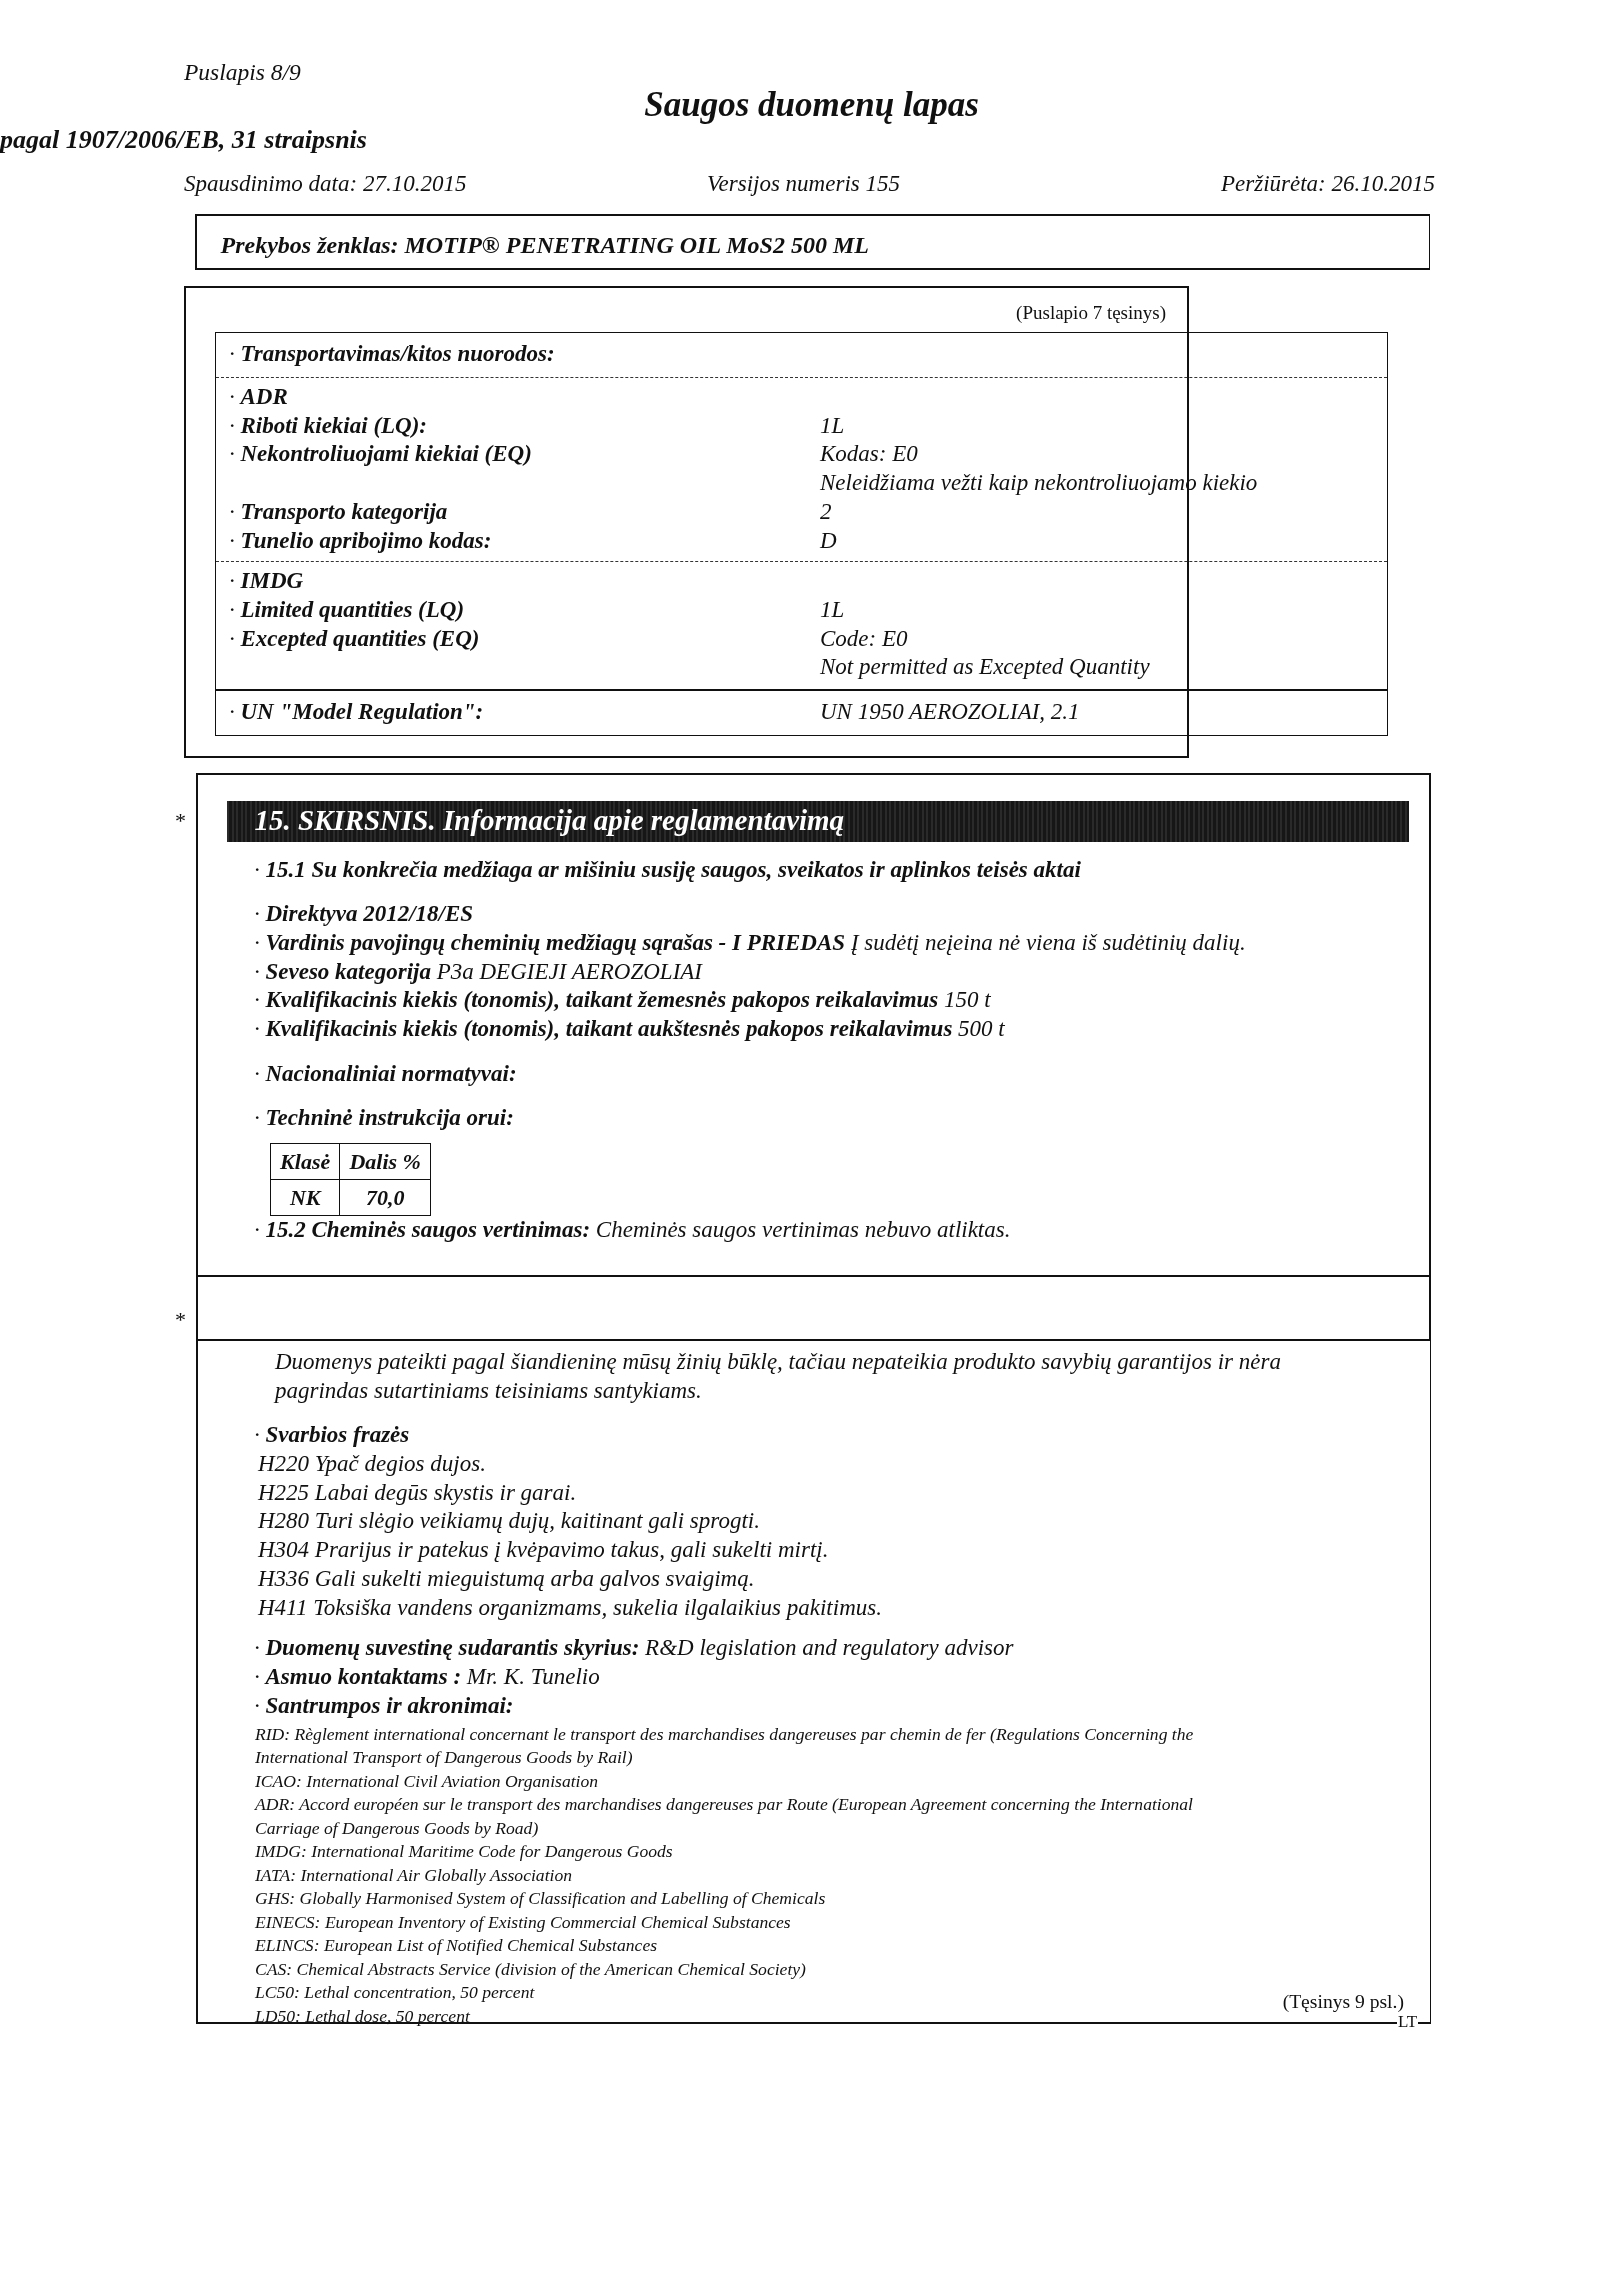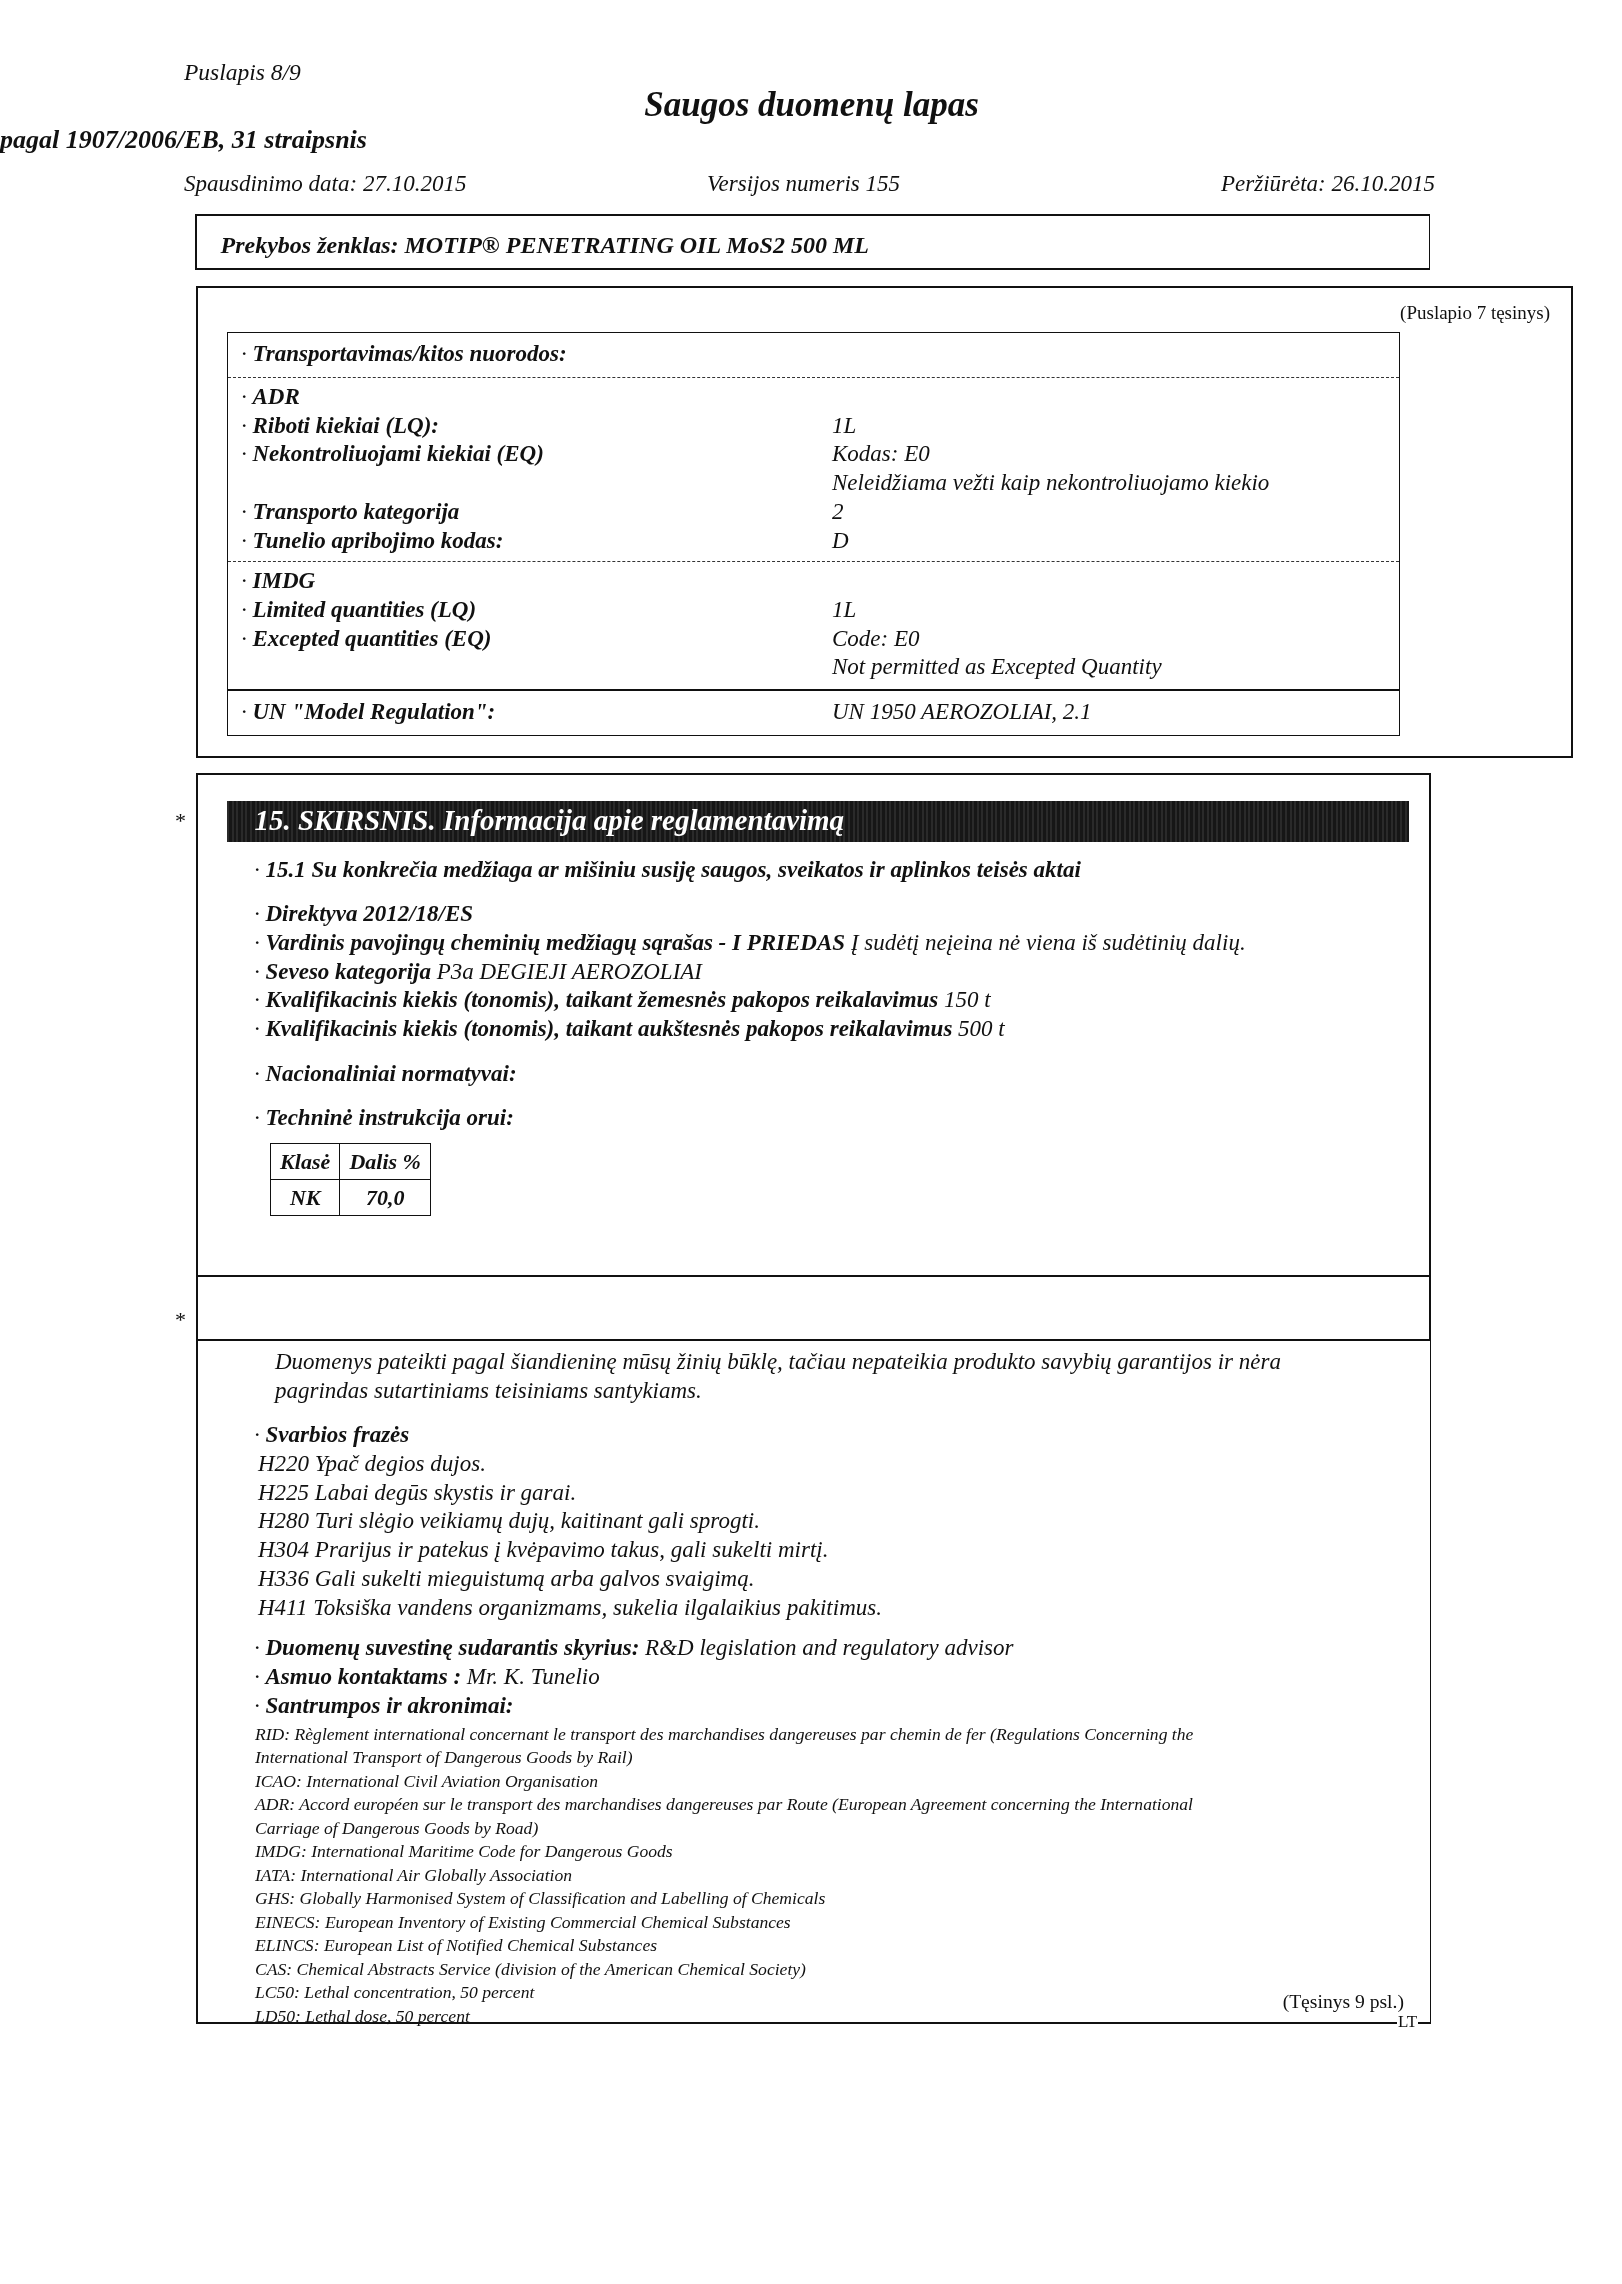--- a/index.html
+++ b/index.html
@@ -9,21 +9,21 @@
   .hdr-page{left:184px;top:59px;font-size:23.5px;}
   .title{left:0;width:1623px;top:85px;text-align:center;font-size:35px;font-weight:bold;}
   .subtitle{left:0;width:1623px;top:125px;text-align:left;font-size:26px;font-weight:bold;}
   .meta{top:171px;font-size:23px;}
   .meta.l{left:184px;}
   .meta.c{left:0;width:1607px;text-align:center;}
   .meta.r{right:188px;}
   .tmbox{left:195px;top:214px;width:1235px;height:56px;border:2px solid #111;box-sizing:border-box;border-right-width:1.3px;}
   .tmbox span{position:absolute;left:23.5px;top:15.7px;font-size:24px;font-weight:bold;}
   .box{border:2px solid #111;box-sizing:border-box;}
-  .sec14{left:196px;top:286px;width:1377px;height:472px;}
+  .sec14{left:184px;top:286px;width:1005px;height:472px;}
   .cont{position:absolute;right:21px;top:14.4px;font-style:normal;font-size:19px;}
   .inner{position:absolute;left:29px;top:44px;width:1173px;height:404px;border:1.3px solid #111;box-sizing:border-box;}
   .row{position:absolute;left:13px;font-size:23px;}
   .row b{font-weight:bold;}
   .val{position:absolute;left:604px;font-size:23px;}
   .dash{position:absolute;left:0;right:0;border-top:1.3px dashed #333;height:0;}
   .solid{position:absolute;left:0;right:0;border-top:2px solid #111;height:0;}
   .star{font-style:normal;font-size:22px;}
   .bar{position:absolute;left:29px;right:19.6px;height:41px;background:#1c1c1c;
        background-image:repeating-linear-gradient(90deg,#2a2a2a 0 2px,#161616 2px 4.6px);}
@@ -104,20 +104,21 @@
         <tr>
       <th>Klasė</th>
       <th>Dalis %</th>
     </tr>
     <tr>
       <td>NK</td>
       <td>70,0</td>
     </tr>
   </tbody>
     </table>
+  <div class="line" style="top:442px">· <b>15.2 Cheminės saugos vertinimas:</b><span> Cheminės saugos vertinimas nebuvo atliktas.</span></div>
 </div>
 
 <div class="abs star" style="left:175px;top:1307px">*</div>
 <div class="abs box sec16">
   <div class="line" style="left:77px;top:72px">Duomenys pateikti pagal šiandieninę mūsų žinių būklę, tačiau nepateikia produkto savybių garantijos ir nėra</div>
   <div class="line" style="left:77px;top:101px">pagrindas sutartiniams teisiniams santykiams.</div>
   <div class="line" style="top:145px">· <b>Svarbios frazės</b></div>
   <div class="line" style="left:60px;top:174px">H220 Ypač degios dujos.</div>
   <div class="line" style="left:60px;top:203px">H225 Labai degūs skystis ir garai.</div>
   <div class="line" style="left:60px;top:231px">H280 Turi slėgio veikiamų dujų, kaitinant gali sprogti.</div>

